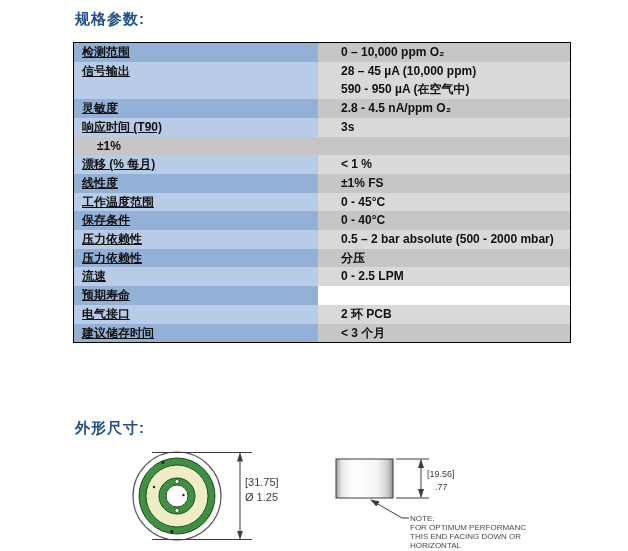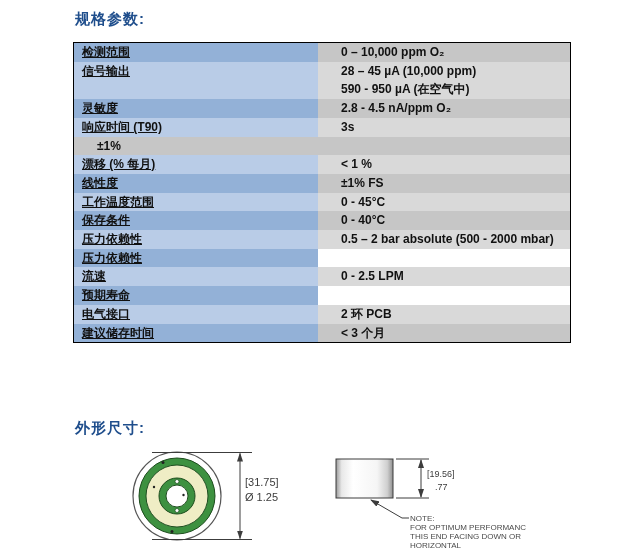--- a/index.html
+++ b/index.html
@@ -77,20 +77,21 @@
     <div class="row">
         <div class="cl">保存条件</div>
         <div class="cv">0 - 40°C</div>
       </div>
     <div class="row">
         <div class="cl">压力依赖性</div>
         <div class="cv">0.5 – 2 bar absolute (500 - 2000 mbar)</div>
       </div>
     <div class="row">
         <div class="cl">压力依赖性</div>
+        <div class="cv">分压</div>
       </div>
     <div class="row">
         <div class="cl">流速</div>
         <div class="cv">0 - 2.5 LPM</div>
       </div>
     <div class="row">
         <div class="cl">预期寿命</div>
       </div>
     <div class="row">
         <div class="cl">电气接口</div>

